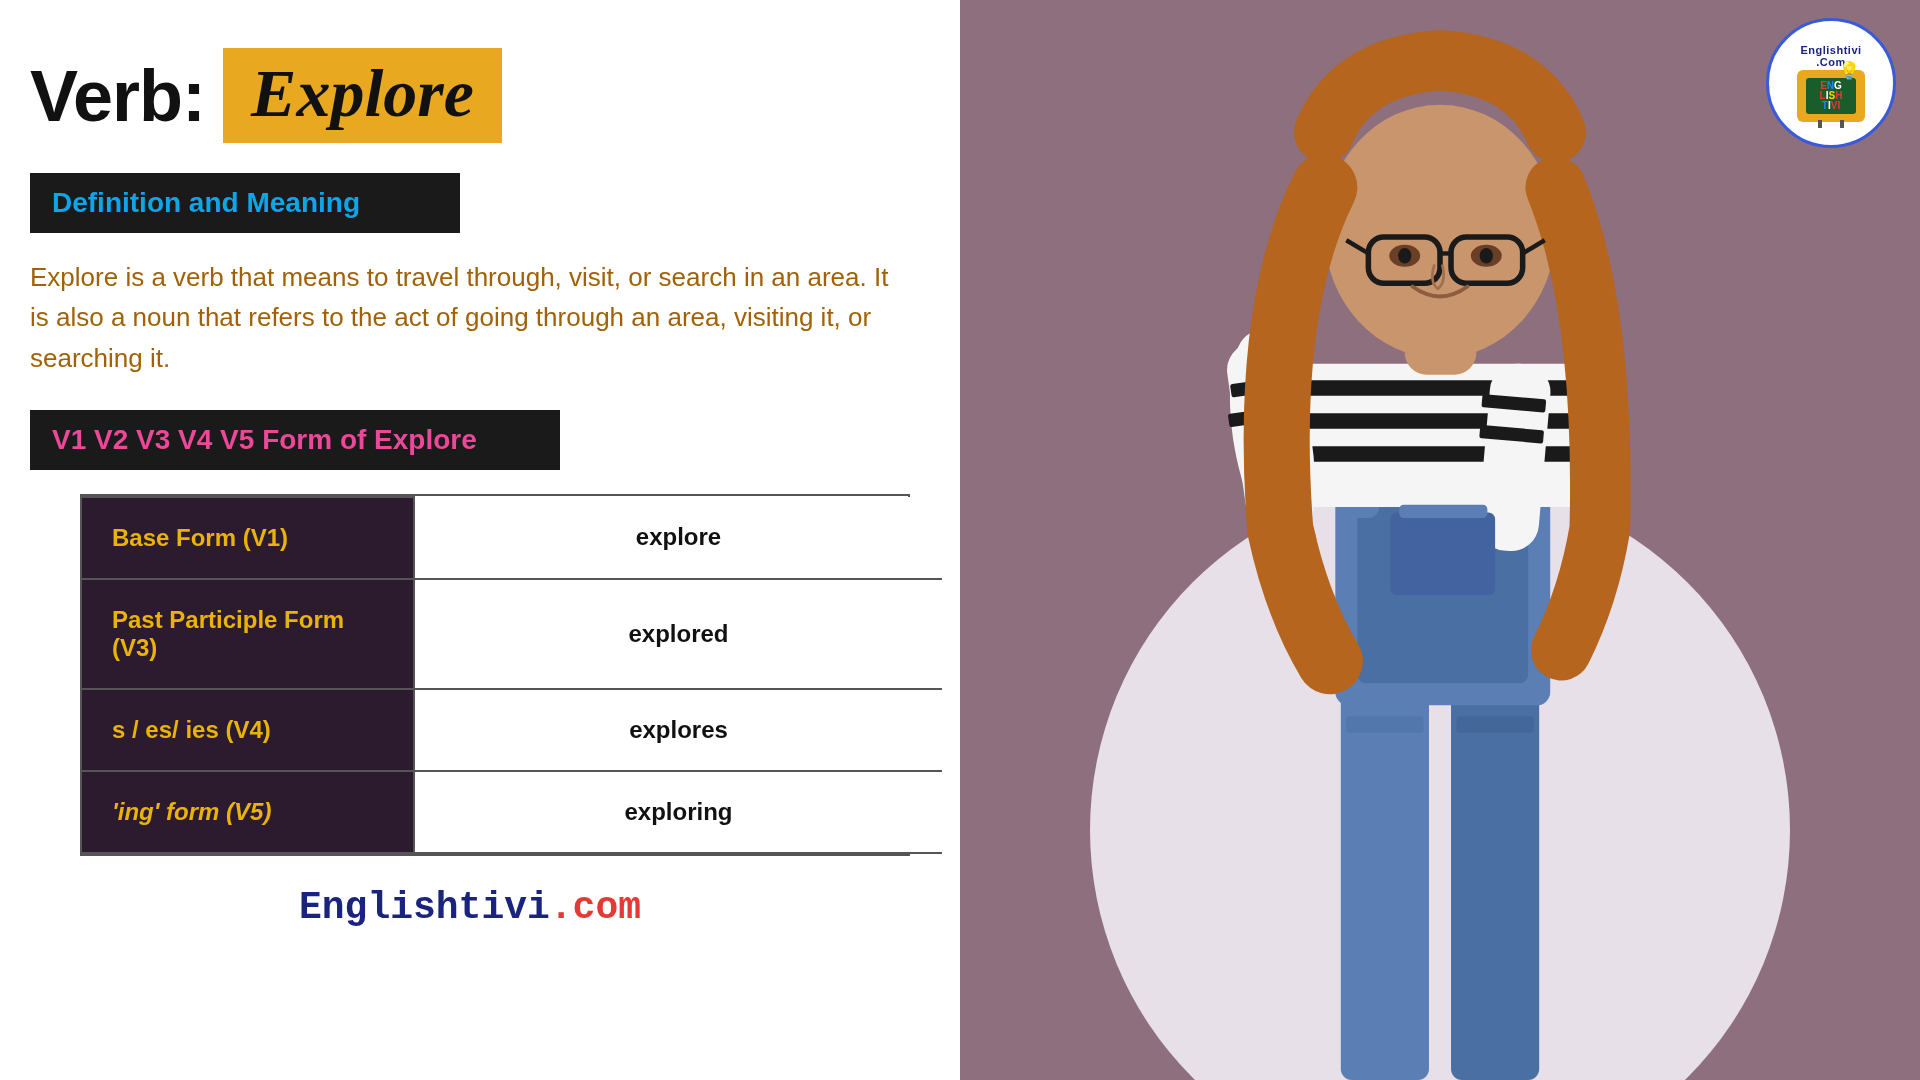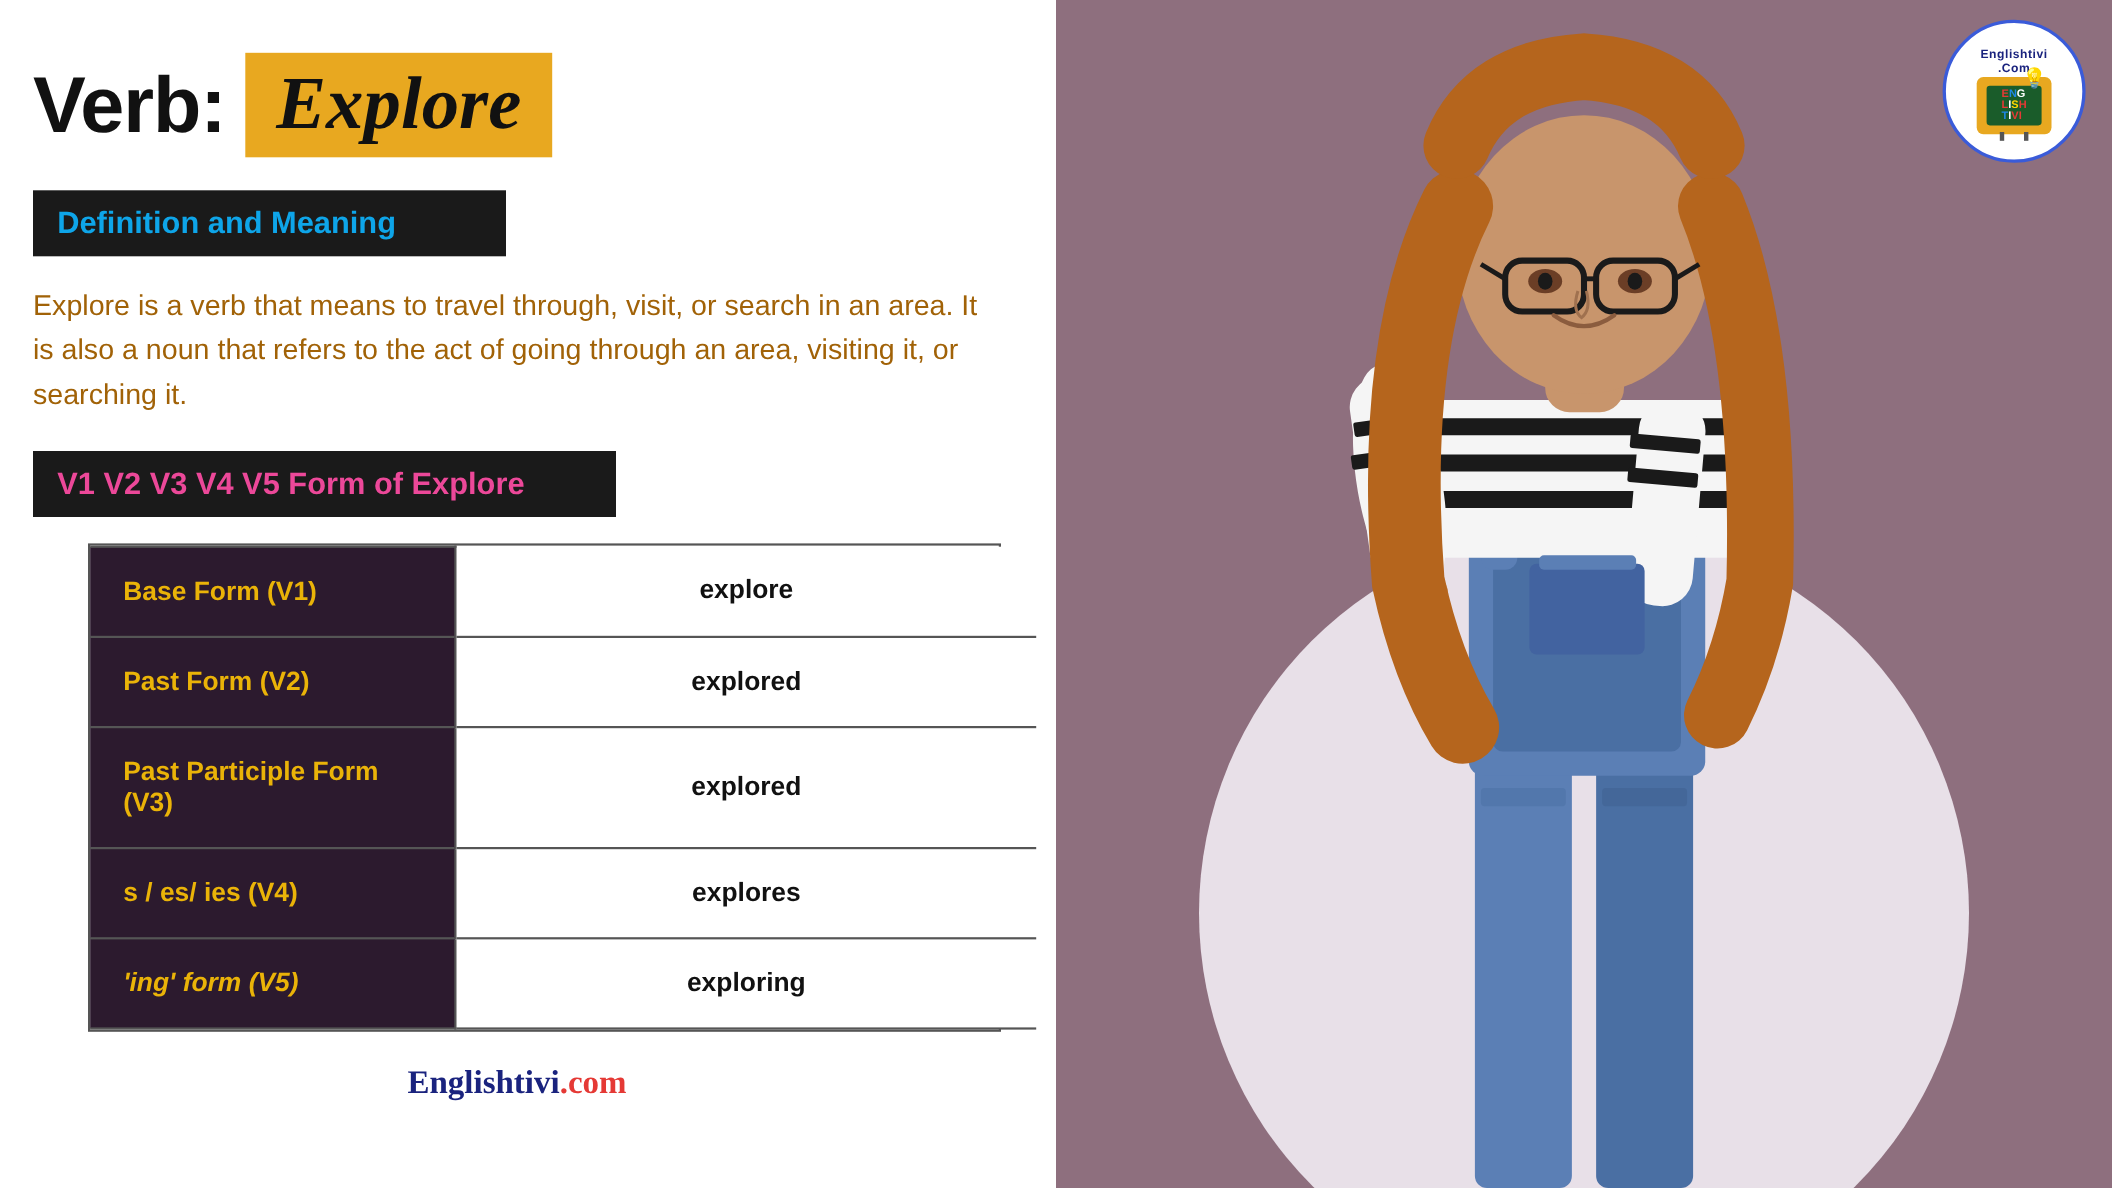--- a/index.html
+++ b/index.html
@@ -136,23 +136,23 @@
     .verb-table {
       border-collapse: collapse;
       width: 860px;
       margin-left: 0;
     }
 
     
     .footer-brand {
       margin-top: 30px;
       text-align: center;
-      font-size: 30px;
-      font-weight: 700;
-      font-family: Liberation Serif, serif;
+      font-size: 38px;
+      font-weight: 700;
+      font-family: Liberation Mono, monospace;
     }
 
     .footer-brand .brand-blue {
       color: #1a237e;
     }
 
     .footer-brand .brand-red {
       color: #e53935;
     }
 
@@ -222,21 +222,21 @@
       display: flex;
       align-items: center;
       justify-content: center;
     }
 
     .logo-tv-text {
       font-size: 10px;
       font-weight: 900;
       font-family: Arial, sans-serif;
       line-height: 1;
-      text-align: left;
+      text-align: center;
     }
 
     .logo-tv-text .e { color: #e53935; }
     .logo-tv-text .n { color: #1e88e5; }
     .logo-tv-text .g { color: #fff; }
     .logo-tv-text .li { color: #e53935; }
     .logo-tv-text .s { color: #fff; }
     .logo-tv-text .h { color: #ffd600; }
 
     .logo-tv-legs {
@@ -302,24 +302,20 @@
   <p class="definition-text">Explore is a verb that means to travel through, visit, or search in an area. It is also a noun that refers to the act of going through an area, visiting it, or searching it.</p>
 
   <div class="vforms-heading">V1 V2 V3 V4 V5 Form of Explore</div>
 
   <div class="table-wrapper">
     <table class="verb-table">
       <tbody id="table-body">
           <tr>
             <td>Base Form (V1)</td>
             <td>explore</td>
-          </tr>
-          <tr>
-            <td>Past Form (V2)</td>
-            <td>explored</td>
           </tr>
           <tr>
             <td>Past Participle Form (V3)</td>
             <td>explored</td>
           </tr>
           <tr>
             <td>s / es/ ies (V4)</td>
             <td>explores</td>
           </tr>
           <tr>

